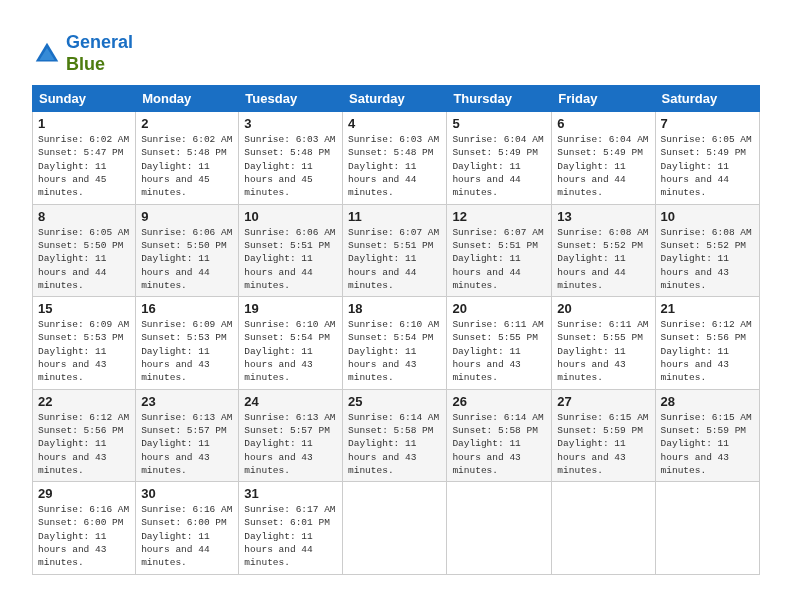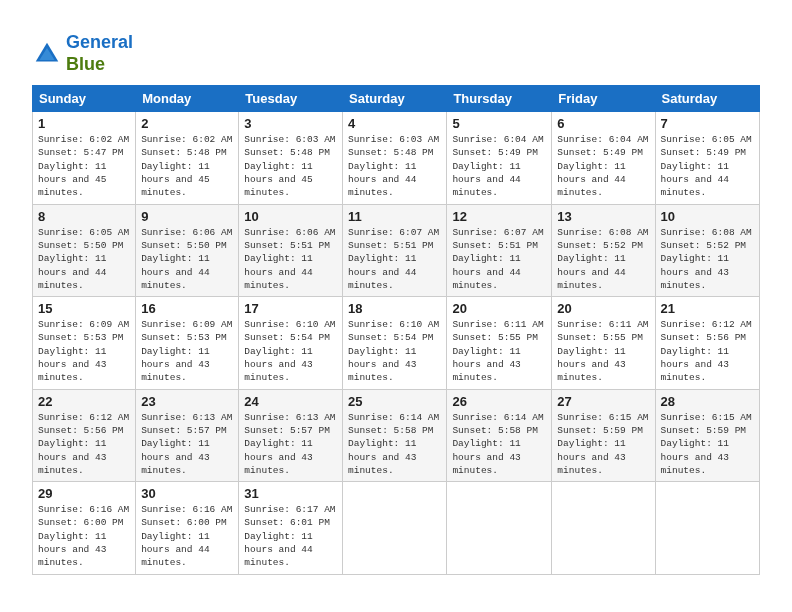--- a/index.html
+++ b/index.html
@@ -194,21 +194,21 @@
         <tr>
           <td>
             <span class="day-num">15</span>
             <div class="day-info">Sunrise: 6:09 AM<br>Sunset: 5:53 PM<br>Daylight: 11 hours and 43 minutes.</div>
           </td>
           <td>
             <span class="day-num">16</span>
             <div class="day-info">Sunrise: 6:09 AM<br>Sunset: 5:53 PM<br>Daylight: 11 hours and 43 minutes.</div>
           </td>
           <td>
-            <span class="day-num">17</span>
+            <span class="day-num">19</span>
             <div class="day-info">Sunrise: 6:10 AM<br>Sunset: 5:54 PM<br>Daylight: 11 hours and 43 minutes.</div>
           </td>
           <td>
             <span class="day-num">18</span>
             <div class="day-info">Sunrise: 6:10 AM<br>Sunset: 5:54 PM<br>Daylight: 11 hours and 43 minutes.</div>
           </td>
           <td>
             <span class="day-num">20</span>
             <div class="day-info">Sunrise: 6:11 AM<br>Sunset: 5:55 PM<br>Daylight: 11 hours and 43 minutes.</div>
           </td>

